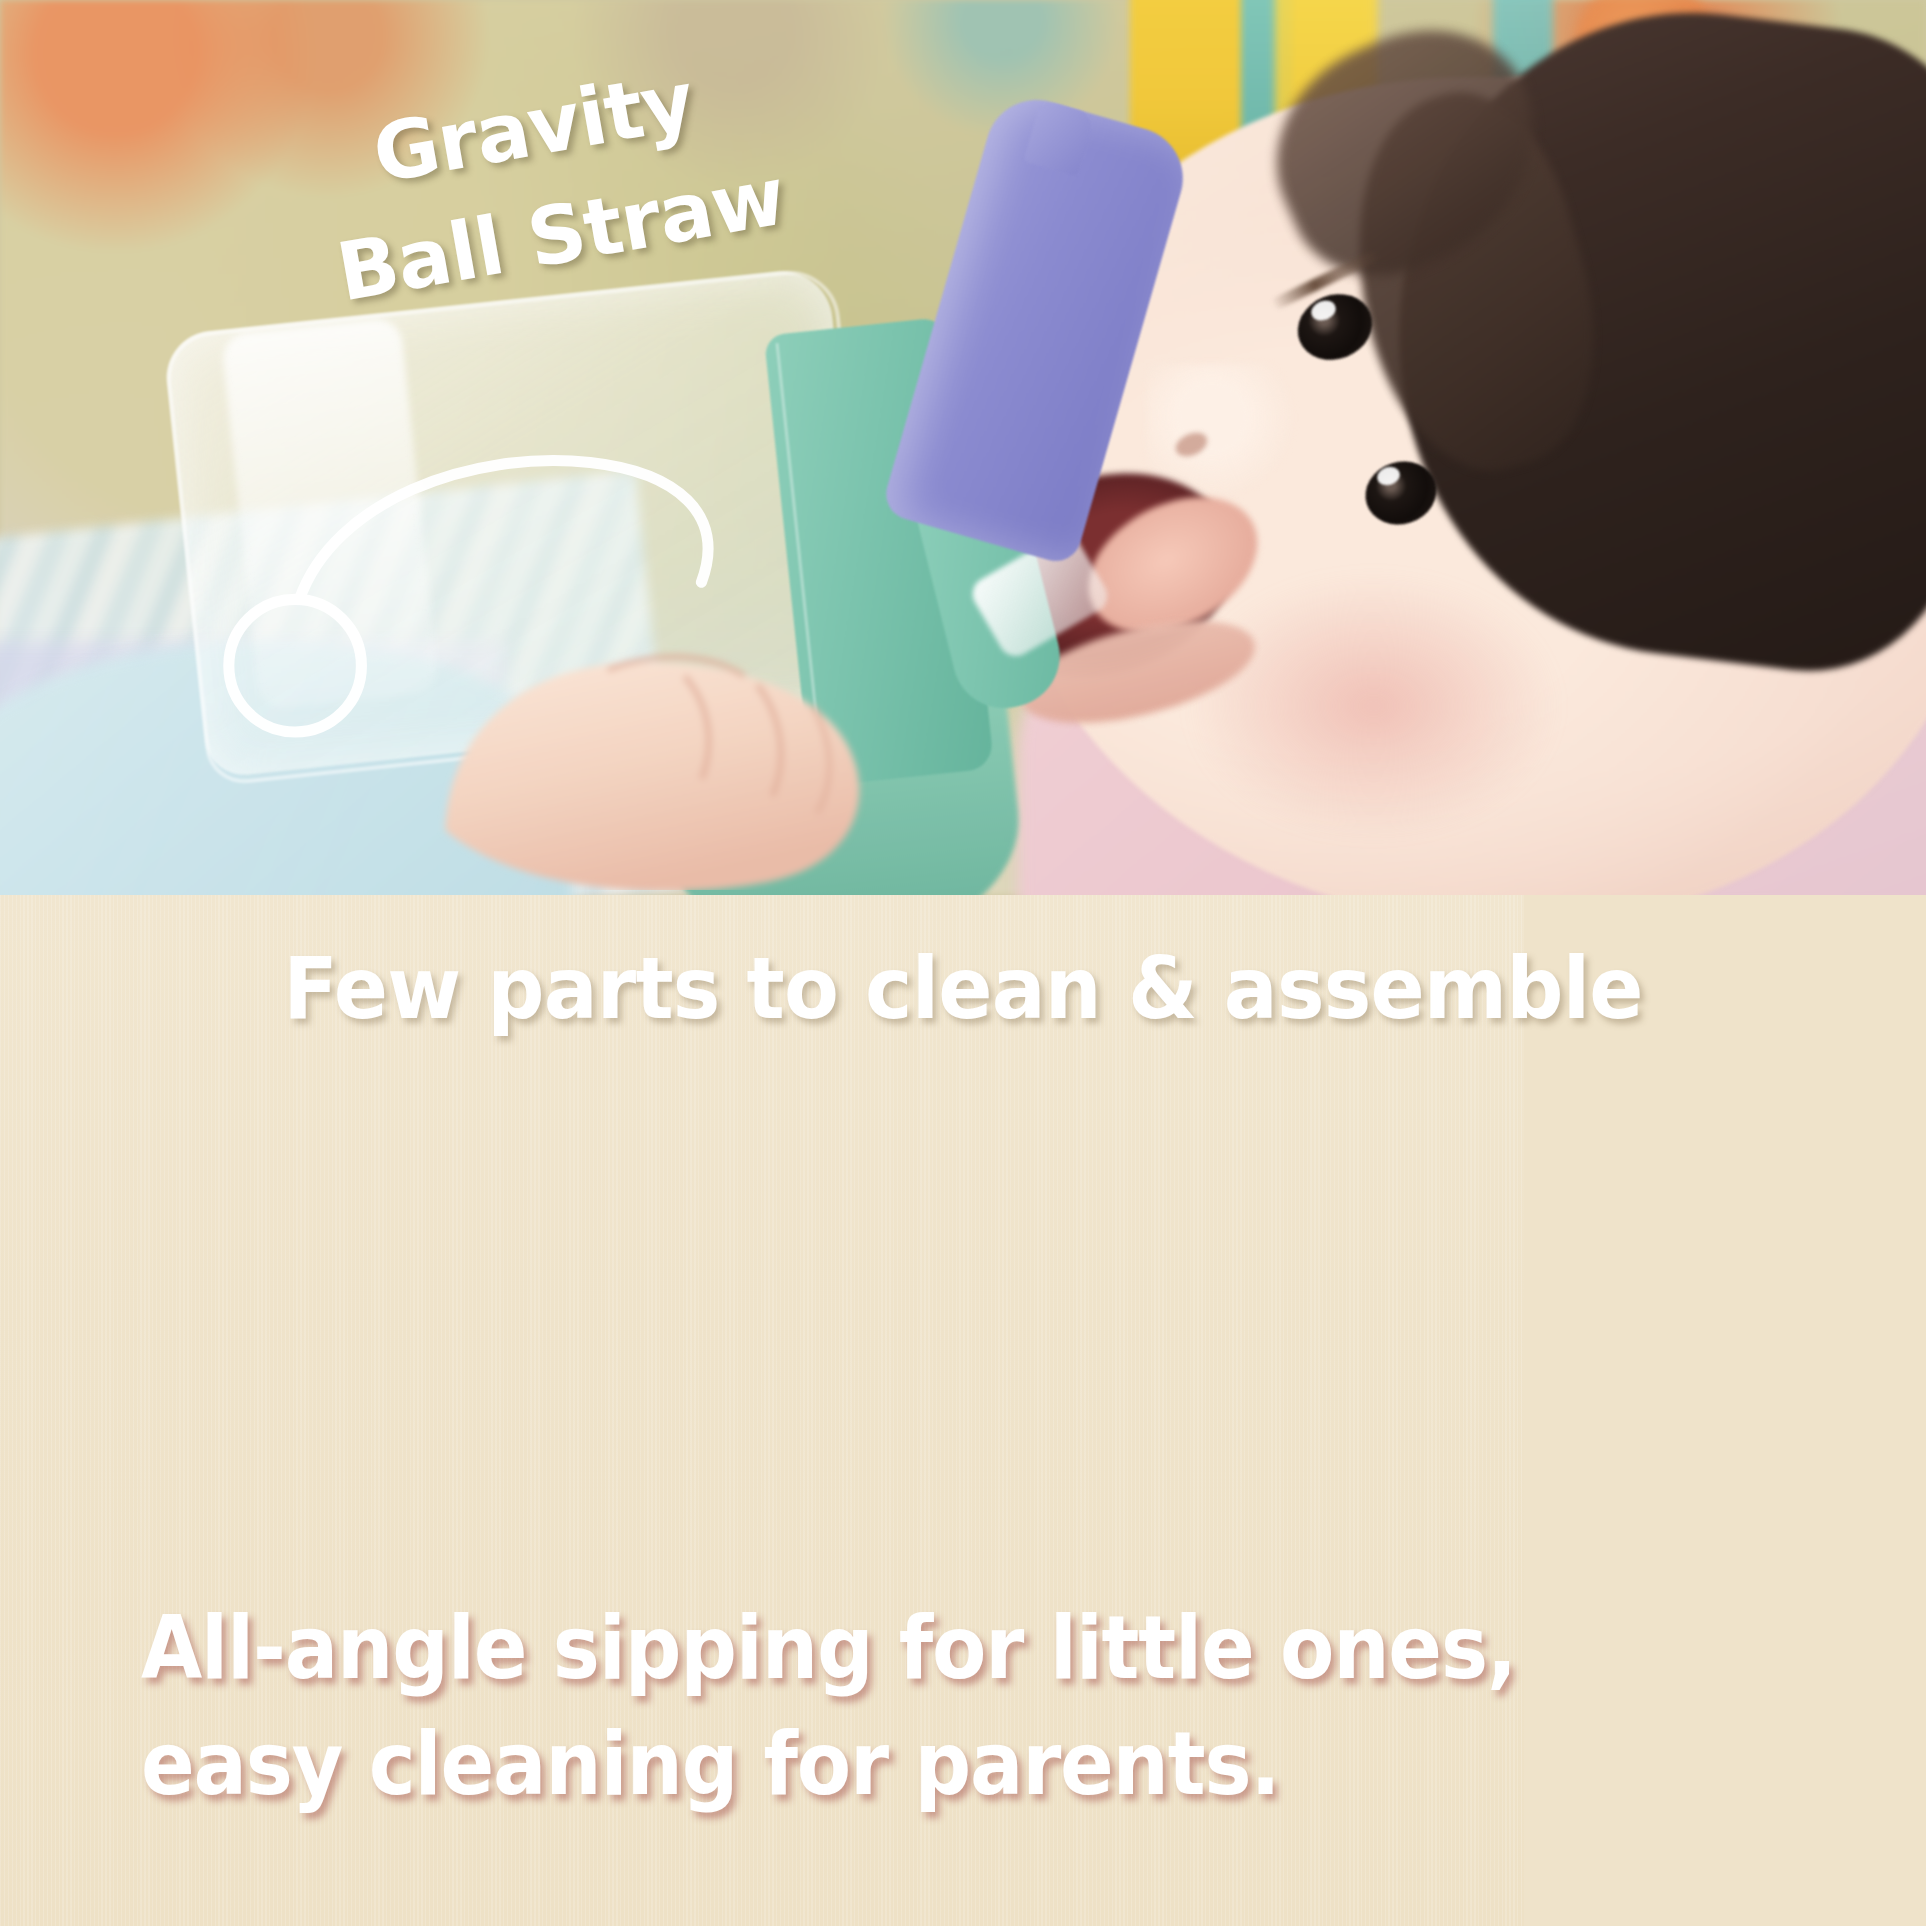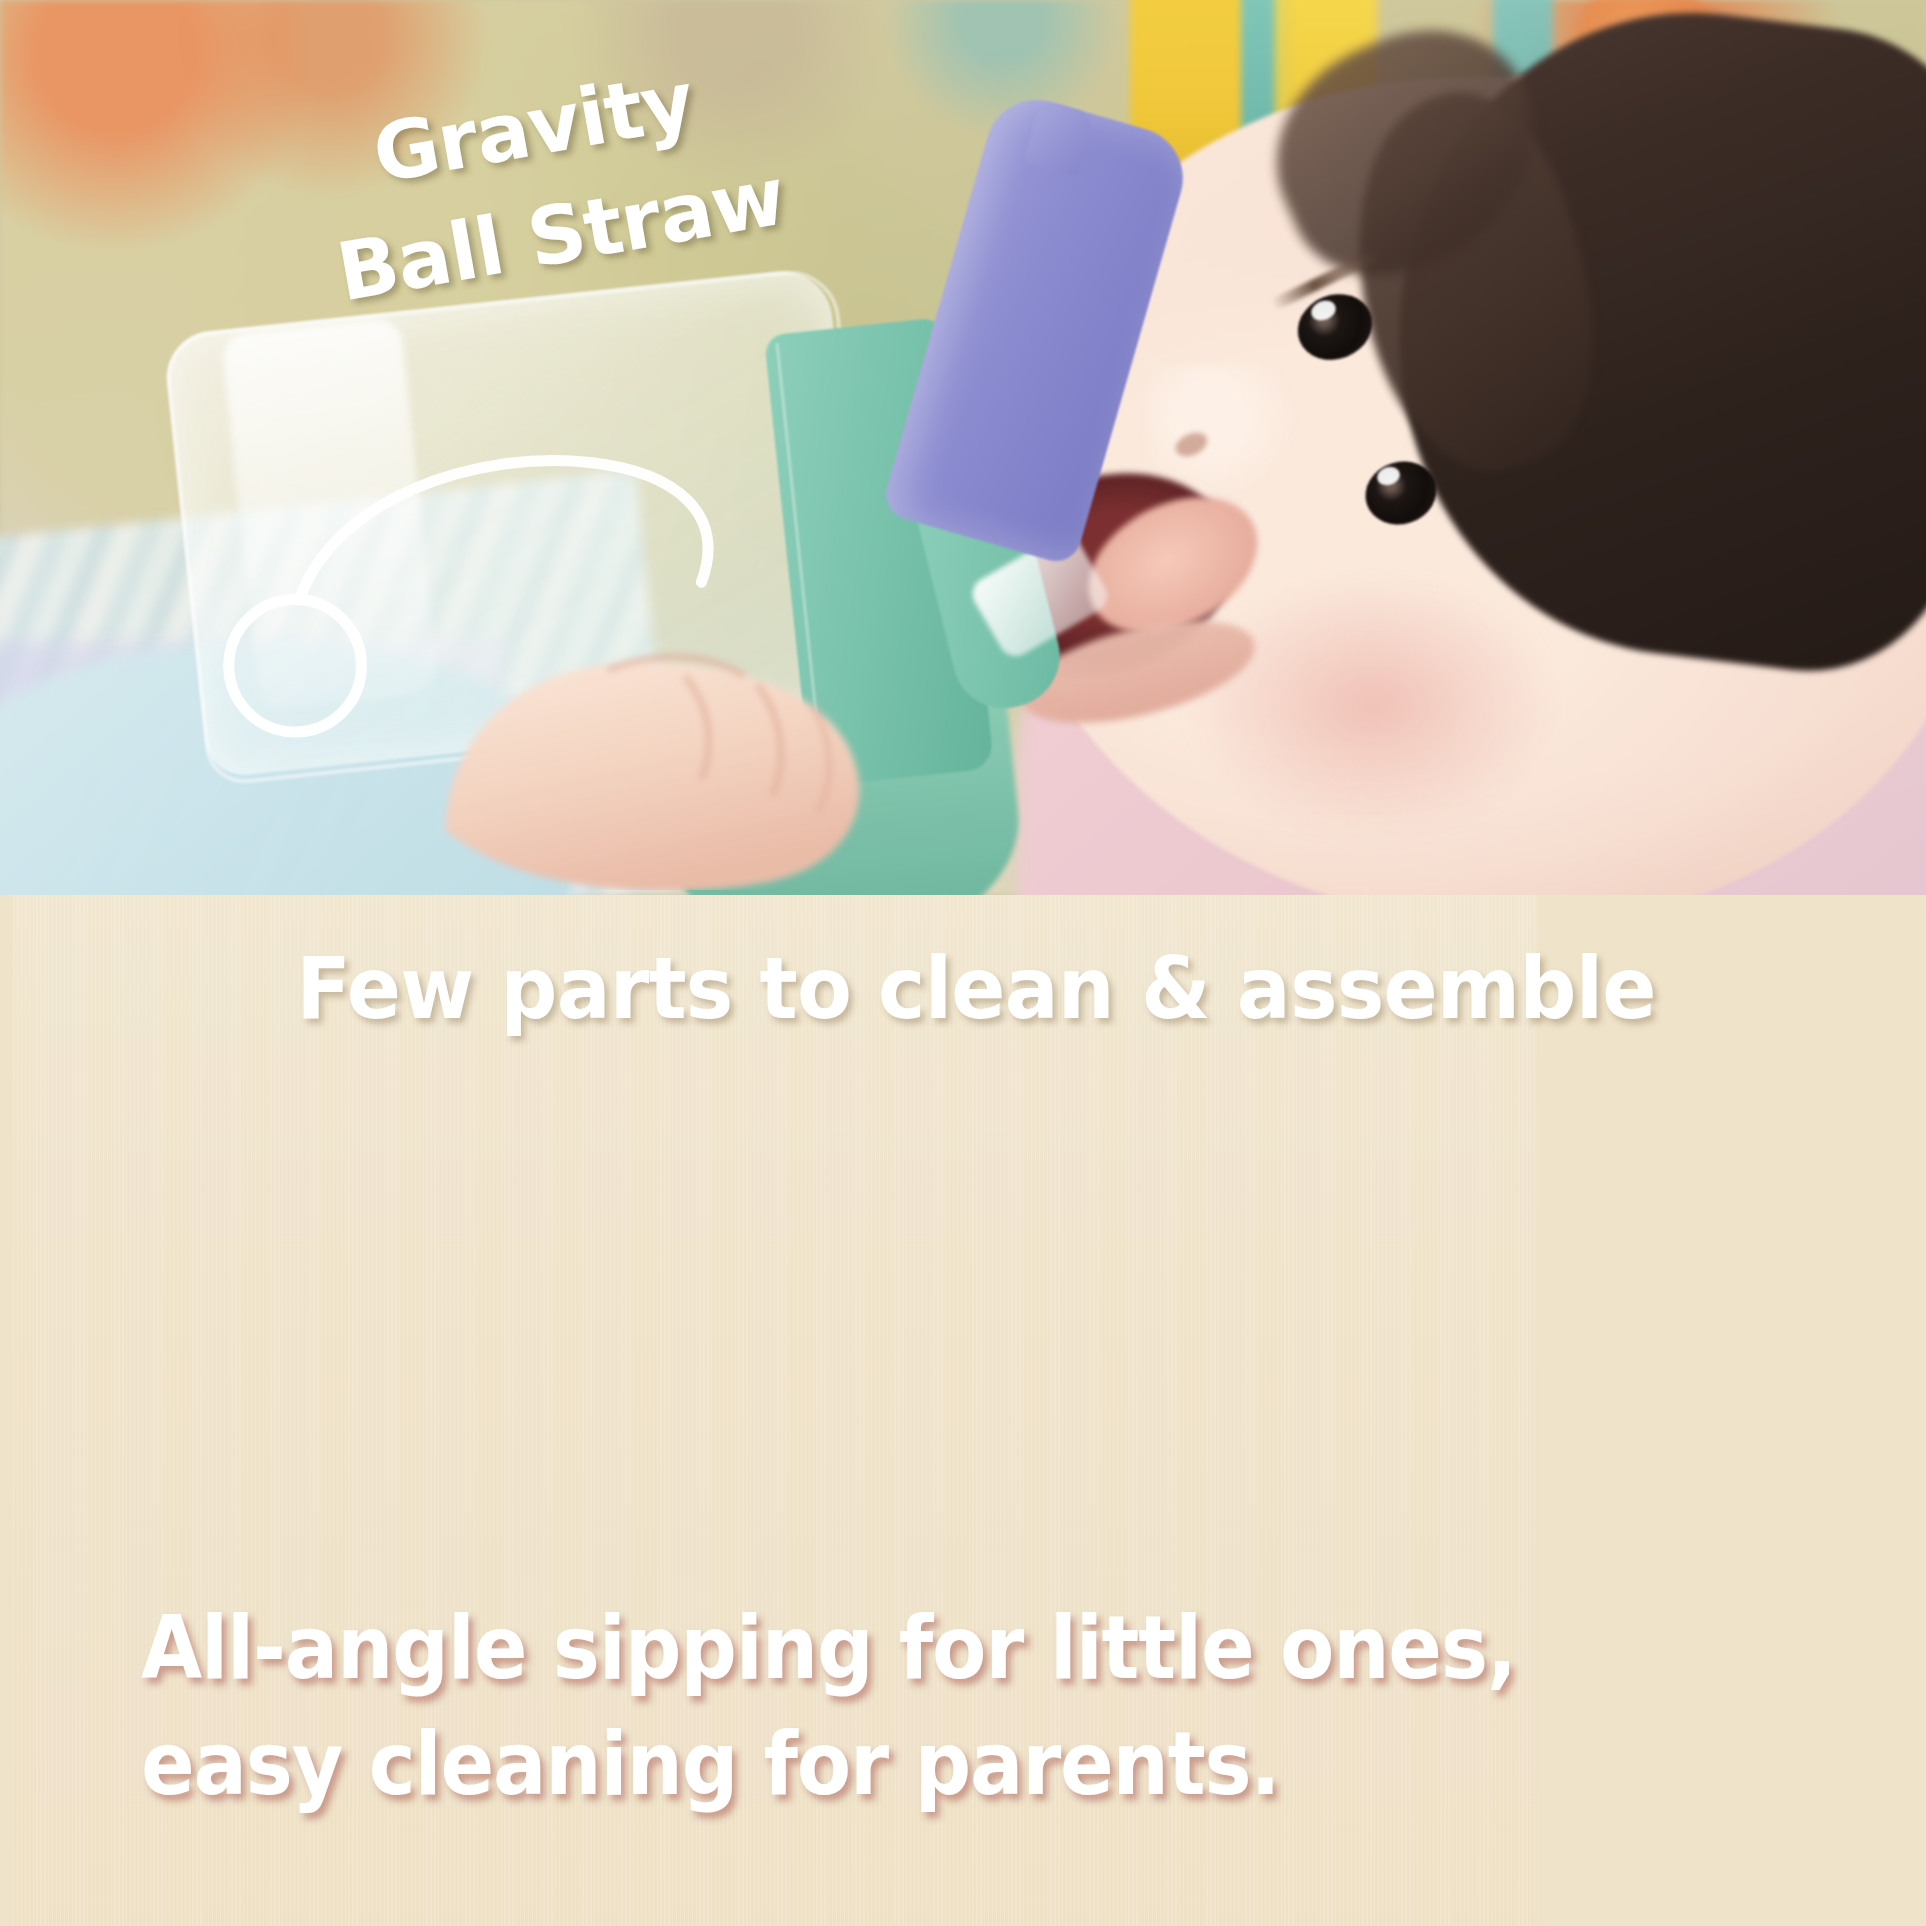--- a/index.html
+++ b/index.html
@@ -229,21 +229,21 @@
   .lid-tab{
     position:absolute;left:1031px;top:106px;width:56px;height:64px;
     background:linear-gradient(120deg,#a6a6dd,#8787cd);
     border-radius:17px 17px 5.1px 5.1px;filter:blur(1.3px);transform:rotate(16deg);
   }
   
   .straw-ann{position:absolute;left:171px;top:300px;width:770px;height:556px;}
 
   
   .mid{
-    position:absolute;left:13px;top:895px;width:1524px;height:1031px;
+    position:absolute;left:0;top:895px;width:1524px;height:1031px;
     background:
       repeating-linear-gradient(90deg,rgba(255,255,255,.16) 0 1.3px,rgba(0,0,0,0) 1.3px 3.9px),
       linear-gradient(180deg,#F1E6CF 0%,#EFE3CA 40%,#EEE1C6 100%);
   }
 
   .mid-title{
     position:absolute;left:0;top:50px;width:1926px;
     text-align:center;
     font-family:"DejaVu Sans",sans-serif;
     font-weight:bold;

